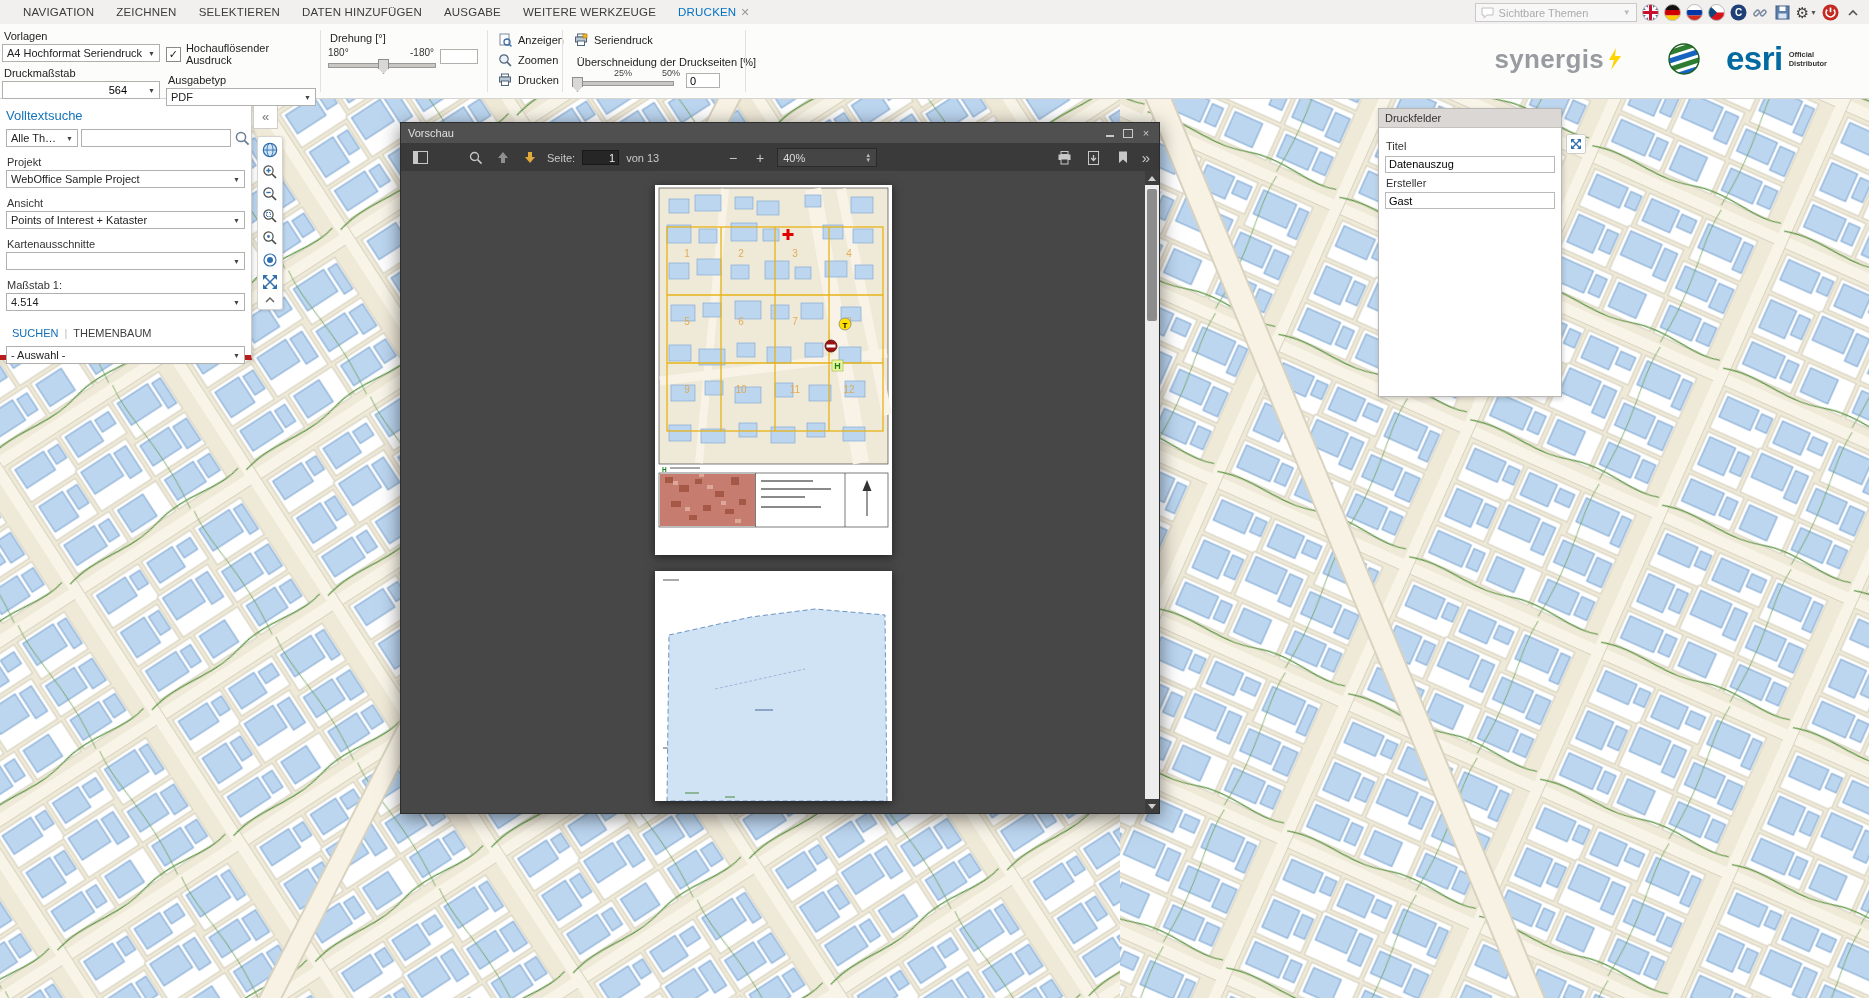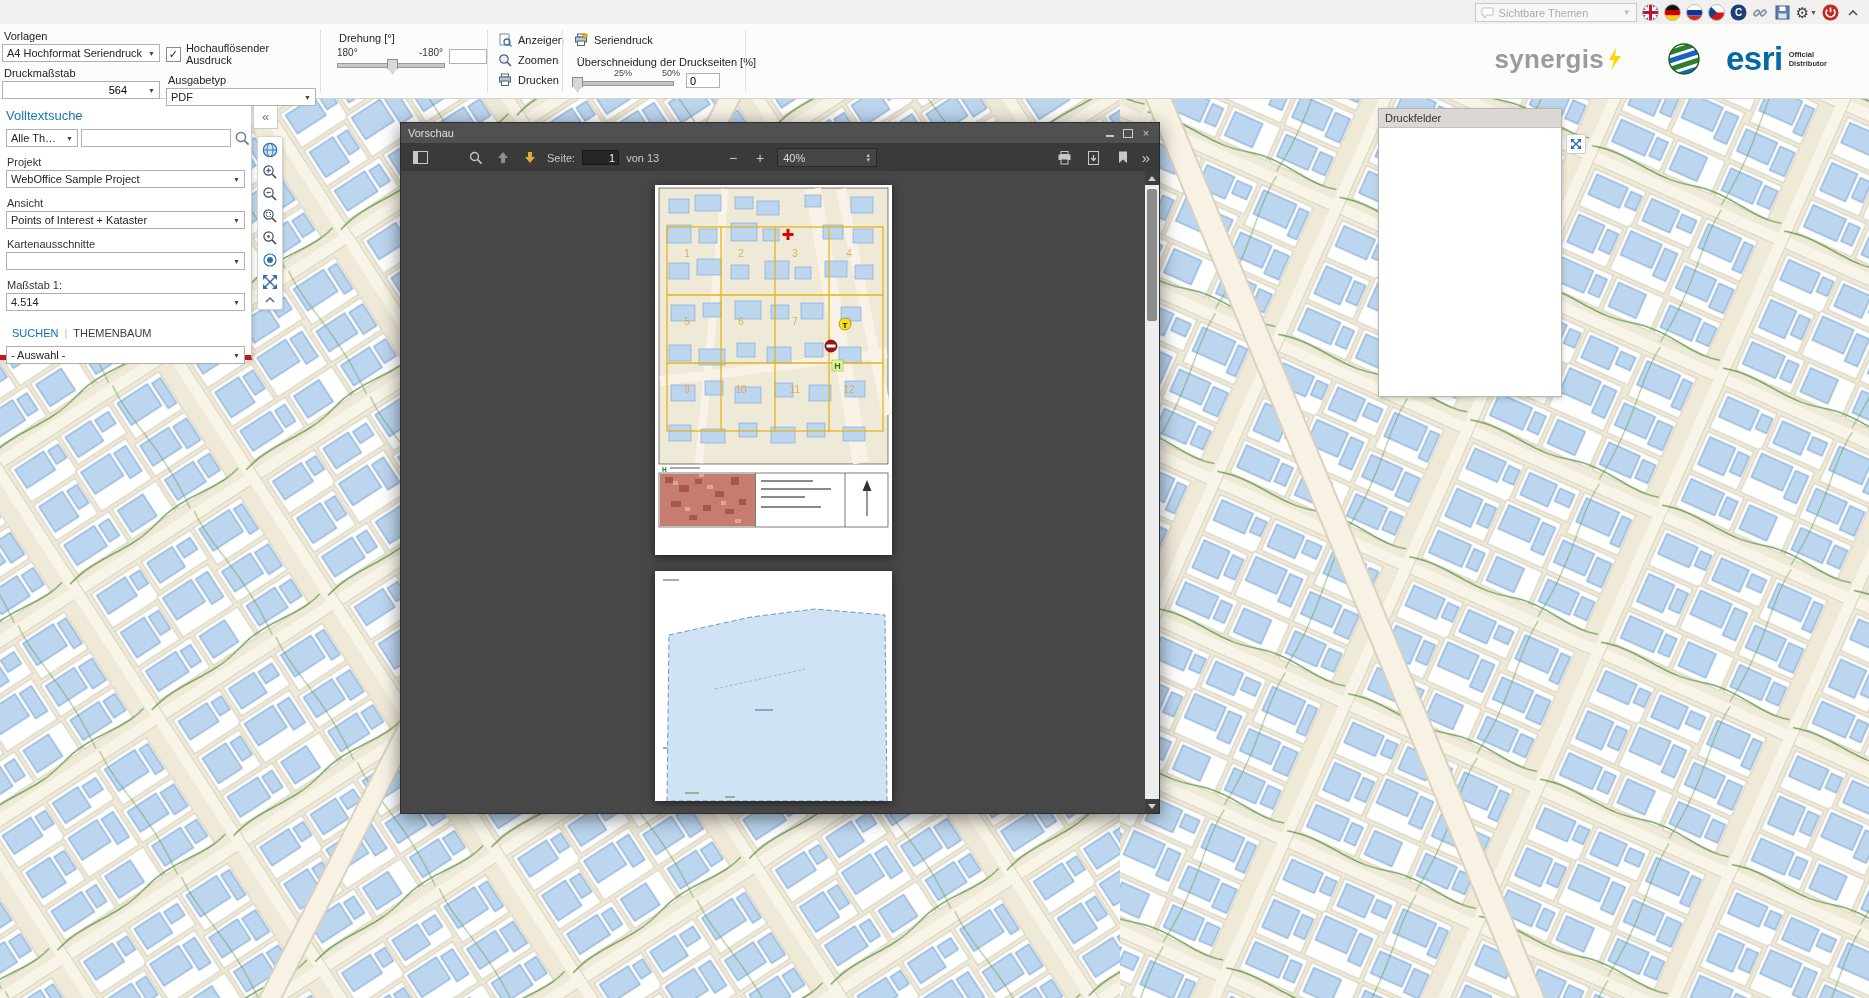--- a/index.html
+++ b/index.html
@@ -33,21 +33,21 @@
   .combo{height:18px;border:1px solid #b2b0ad;background:#fff;font-size:11px;color:#222;
          display:flex;align-items:center;padding:0 4px;box-sizing:border-box;}
   .combo .cval{overflow:hidden;white-space:nowrap;text-overflow:ellipsis;}
   .combo .arrow{margin-left:auto;font-size:7px;color:#444;padding-left:4px;}
   .rgroup{position:absolute;}
   #g-vorlagen{left:2px;top:6px;width:158px;}
   #g-ausgabe{left:166px;top:6px;width:150px;}
   .chkrow{display:flex;align-items:center;gap:5px;font-size:11px;margin:12px 0 8px 0;}
   .chk{width:13px;height:13px;border:1px solid #8a8a8a;background:#fff;display:flex;
        align-items:center;justify-content:center;font-size:11px;color:#222;line-height:1;}
-  #g-drehung{left:328px;top:8px;width:152px;margin-left:9px;}
+  #g-drehung{left:328px;top:8px;width:152px;}
   .slider-wrap{position:relative;width:150px;margin-top:3px;height:34px;}
   .sl-labels{display:flex;justify-content:space-between;width:106px;font-size:10px;color:#333;}
   .sl-track{position:relative;width:106px;height:3px;background:#c9c7c3;border:1px solid #9b9995;margin-top:5px;}
   .sl-handle{position:absolute;top:-5px;width:9px;height:13px;background:#d9d8d6;border:1px solid #8f8d8a;
              clip-path:polygon(0 0,100% 0,100% 62%,50% 100%,0 62%);}
   .sl-box{position:absolute;right:0;top:2px;width:38px;height:15px;border:1px solid #b2b0ad;
           background:#fff;font-size:11px;text-align:right;box-sizing:border-box;font-family:inherit;}
   #g-viewbtns{left:494px;top:7px;}
   .rbtn{display:flex;align-items:center;gap:6px;font-size:11px;color:#222;background:transparent;
         border:none;padding:2px 4px;margin-bottom:2px;font-family:inherit;cursor:default;}
@@ -193,20 +193,31 @@
   <rect x="1120" width="749" height="900" fill="url(#city2)"></rect>
   <g stroke-linecap="round">
     <path d="M1150,-20 L1540,920" stroke="#d8d2bf" stroke-width="26"></path>
     <path d="M1150,-20 L1540,920" stroke="#f7f2e4" stroke-width="22"></path>
     <path d="M260,920 L740,-20" stroke="#d8d2bf" stroke-width="22"></path>
     <path d="M260,920 L740,-20" stroke="#f7f2e4" stroke-width="18"></path>
   </g>
 </svg>
 
 <header class="topbar">
+  <nav class="tabs">
+    <div class="tab">NAVIGATION</div>
+    <div class="tab">ZEICHNEN</div>
+    <div class="tab">SELEKTIEREN</div>
+    <div class="tab">DATEN HINZUFÜGEN</div>
+    <div class="tab">AUSGABE</div>
+    <div class="tab">WEITERE WERKZEUGE</div>
+    <div class="tab active">
+      <span>DRUCKEN</span><span class="tab-close">✕</span>
+    </div>
+  </nav>
   <div class="topbar-right">
     <div class="themes-select">
       <svg width="13" height="12">
           <path d="M1,1 h11 v7 h-6 l-3,3 v-3 h-2 z" fill="#fff" stroke="#c0c0c0"></path>
         </svg>
       <span>Sichtbare Themen</span>
       <span class="arr">▼</span>
     </div>
     <span class="round-ic">
       <svg width="17" height="17">
@@ -547,20 +558,26 @@
   </span>
   <span>
     <svg width="12" height="8">
         <path d="M2,6 L6,2 L10,6" stroke="#666" fill="none" stroke-width="1.5"></path>
       </svg>
   </span>
 </div>
 
 <aside class="druckfelder">
   <div class="df-header">Druckfelder</div>
+  <div class="df-body">
+    <div class="df-label">Titel</div>
+    <input class="df-input" value="Datenauszug" style="">
+    <div class="df-label">Ersteller</div>
+    <input class="df-input" value="Gast" style="">
+  </div>
 </aside>
 
 <span class="map-expand">
   <svg width="12" height="12">
       <g stroke="#2f6fae" stroke-width="1.3">
         <line x1="2.5" y1="2.5" x2="9.5" y2="9.5"></line>
         <line x1="9.5" y1="2.5" x2="2.5" y2="9.5"></line>
       </g>
       <polygon points="1,1 5,1 1,5" fill="#2f6fae"></polygon>
       <polygon points="11,1 7,1 11,5" fill="#2f6fae"></polygon>

